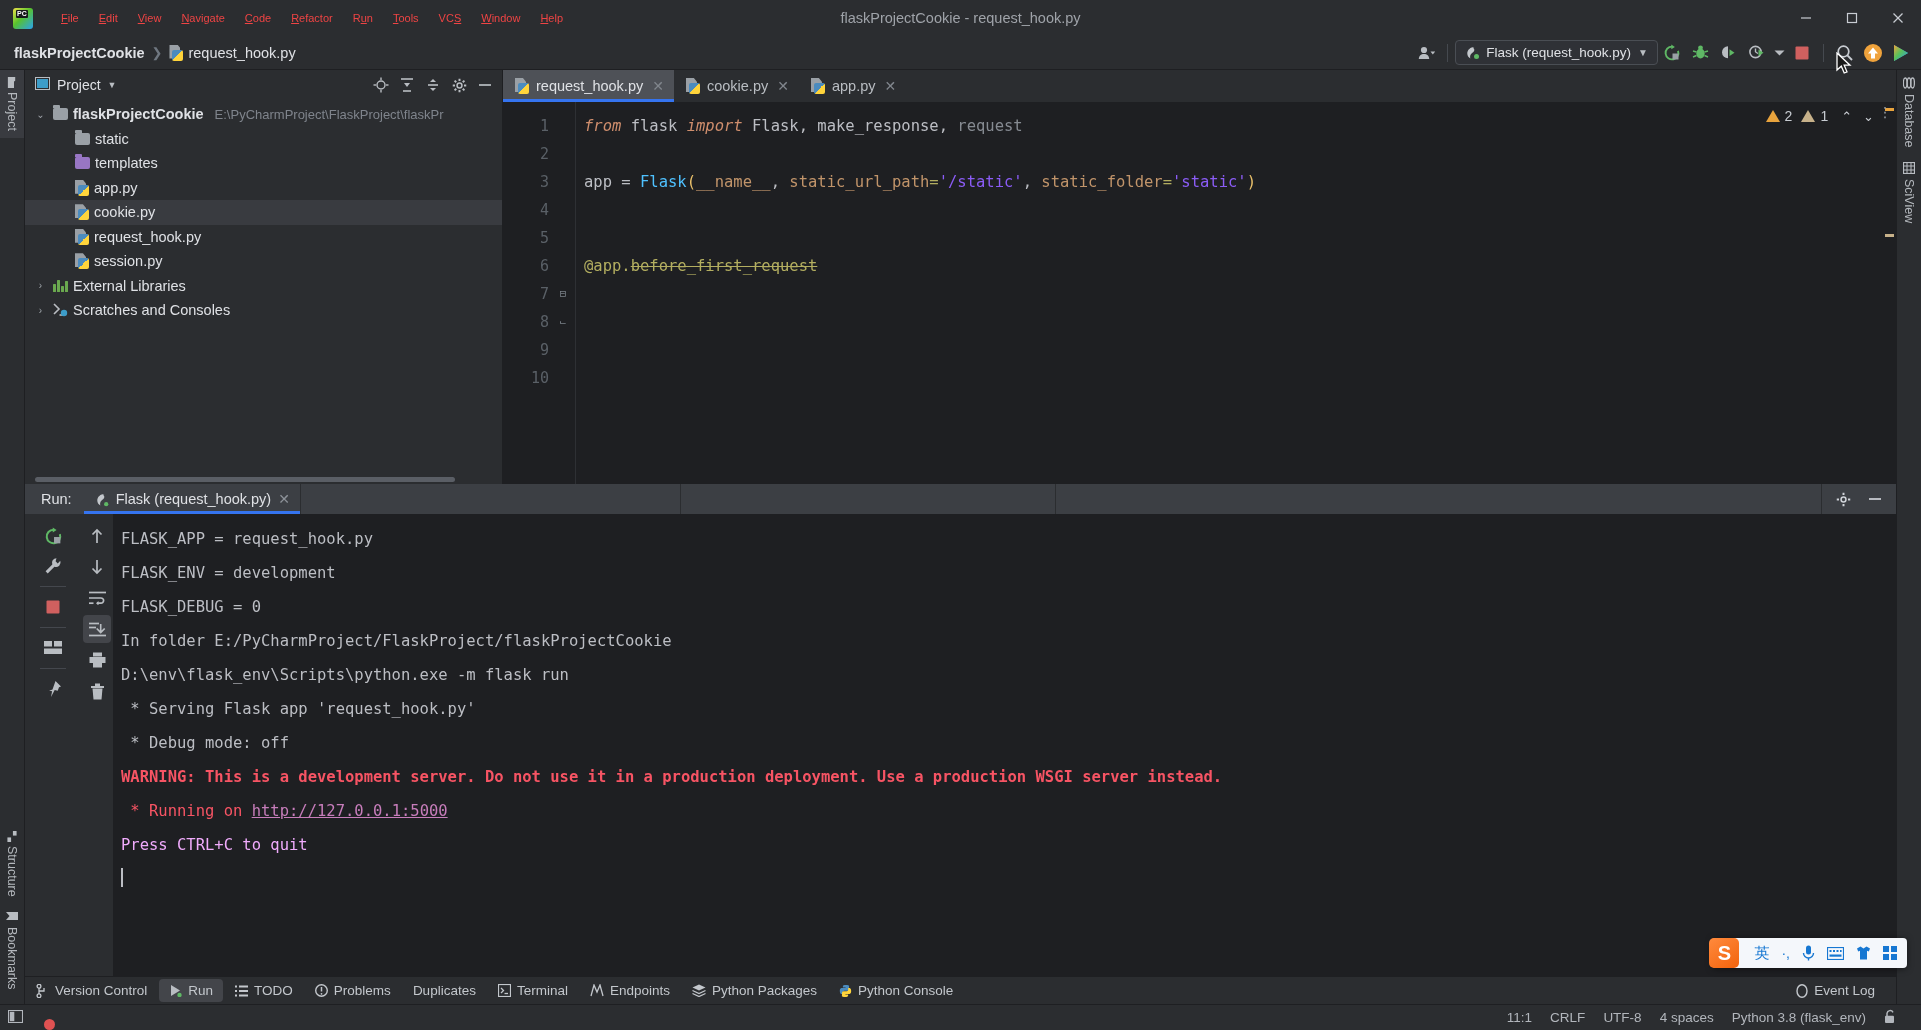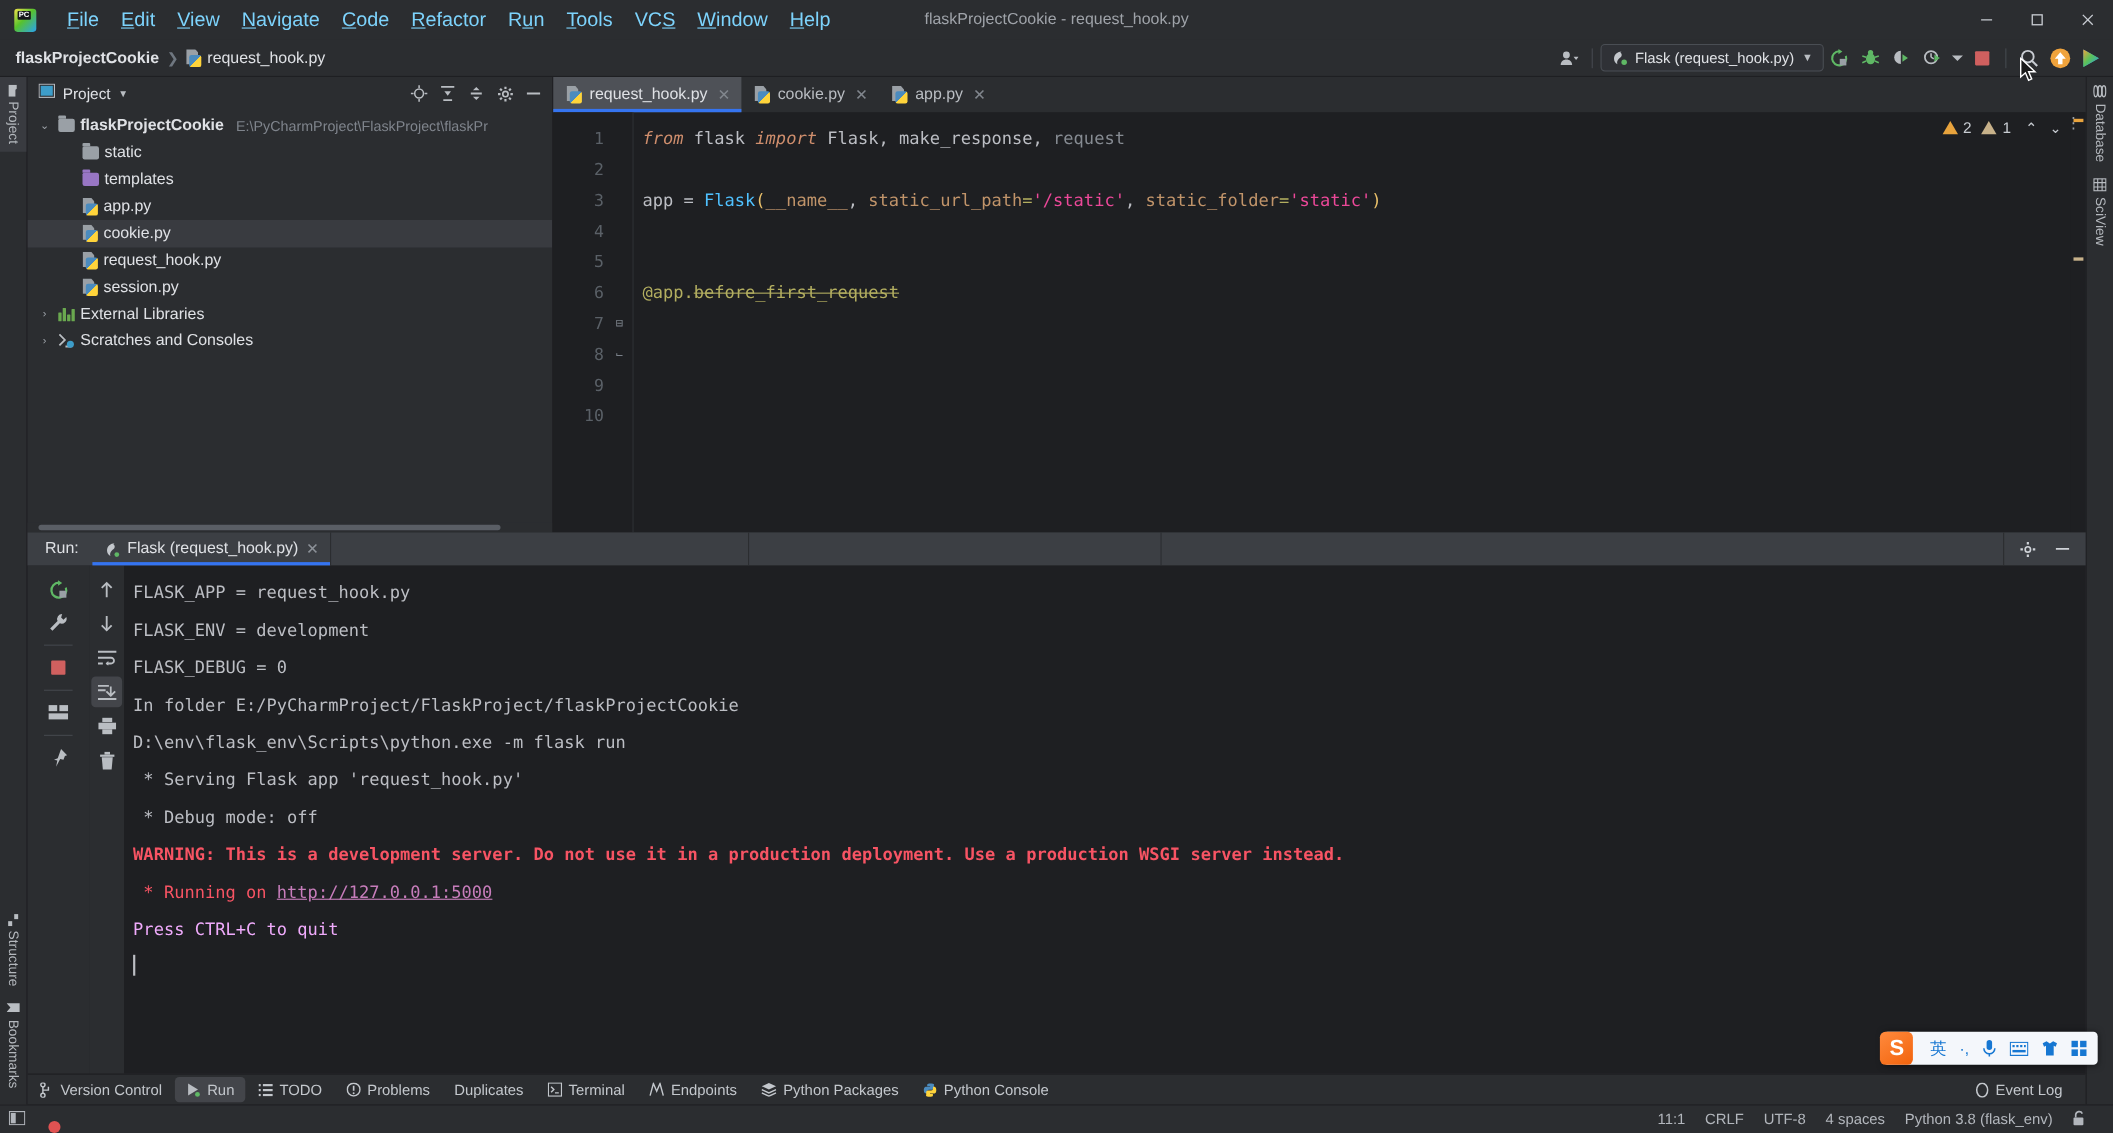--- a/index.html
+++ b/index.html
@@ -22,21 +22,21 @@
     width: 20px; height: 21px; border-radius: 3px;
     background: linear-gradient(135deg,#f0e24a 0%, #57c22d 45%, #2aa3ef 100%);
     display:flex; align-items:flex-end; justify-content:center; position:relative;
   }
   .logo-sq::after{
     content:"PC"; position:absolute; left:3px; top:2px; font-size:7px; color:#17181a; font-weight:bold;
     background:#17181a; color:#fff; padding:0 1px; line-height:8px; border-radius:1px;
   }
   .menu { display: flex; align-items: center; margin-left: 14px; gap: 2px; }
   .menu-item {
-    font-size: 18px; color: #7dd3fc; padding: 4px 9px; border-radius: 3px; cursor: default;
+    font-size: 11px; color: #ef4444; padding: 4px 9px; border-radius: 3px; cursor: default;
     white-space: nowrap;
   }
   .menu-item u { text-decoration: underline; }
   .win-title {
     position: absolute; left: 0; right: 0; text-align: center; font-size: 14.5px; color: #9fa3a9;
     pointer-events: none;
   }
   .win-ctrls { margin-left: auto; display: flex; align-items: center; height: 36px; z-index: 3; }
   .wc { width: 46px; height: 36px; display: flex; align-items: center; justify-content: center; color: #c8ccd2; }
 
@@ -147,21 +147,21 @@
     flex: 1 1 auto; padding-top: 10px; font-size: 15.5px; position: relative; overflow: hidden;
     border-left: 1px solid #2e3034;
   }
   .code .cl { height: 28px; line-height: 28px; white-space: pre; padding-left: 8px; }
   .kw { color: #cf8e6d; font-style: italic; }
   .cls { color: #4fc1ff; }
   .fn { color: #56a8f5; }
   .fn2 { color: #57aaf7; }
   .id { color: #bcbec4; }
   .param { color: #c1946a; }
-  .str { color: #ec4899; text-align: right; }
+  .str { color: #8b5cf6; text-align: right; }
   .dec { color: #b3ae60; }
   .deprecated { text-decoration: line-through; color:#b3ae60; }
   .op { color: #bcbec4; }
   .dim { color: #868b92; }
   .punct-y { color: #e8bf6a; }
 
   .err-strip { width: 14px; flex: 0 0 14px; background: #1e1f22; position: relative; }
   .err-strip i { position:absolute; right:2px; width:9px; height:3px; }
 
   .inspect {

